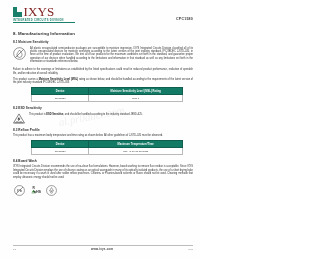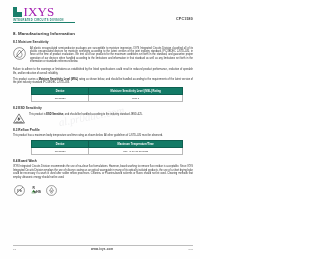--- a/index.html
+++ b/index.html
@@ -37,21 +37,21 @@
     position: absolute;
     right: 0; top: 0;
     width: 4.6px; height: 5px;
     background: #ffffff;
   }
   .logo-text {
     font-family: "Liberation Serif", serif;
     font-size: 13px;
     line-height: 10px;
     letter-spacing: 0.1px;
-    color: #a21caf;
+    color: #7f1d1d;
     font-weight: 400;
   }
   .logo-sub {
     margin-top: 1.5px;
     font-size: 2.6px;
     letter-spacing: 0.32px;
     color: #1a7f6b;
     font-weight: 700;
     white-space: nowrap;
   }

